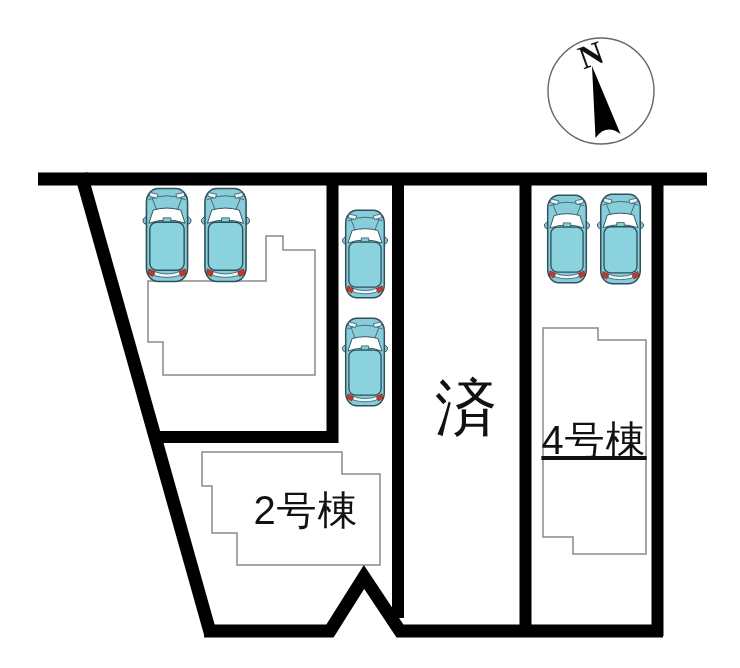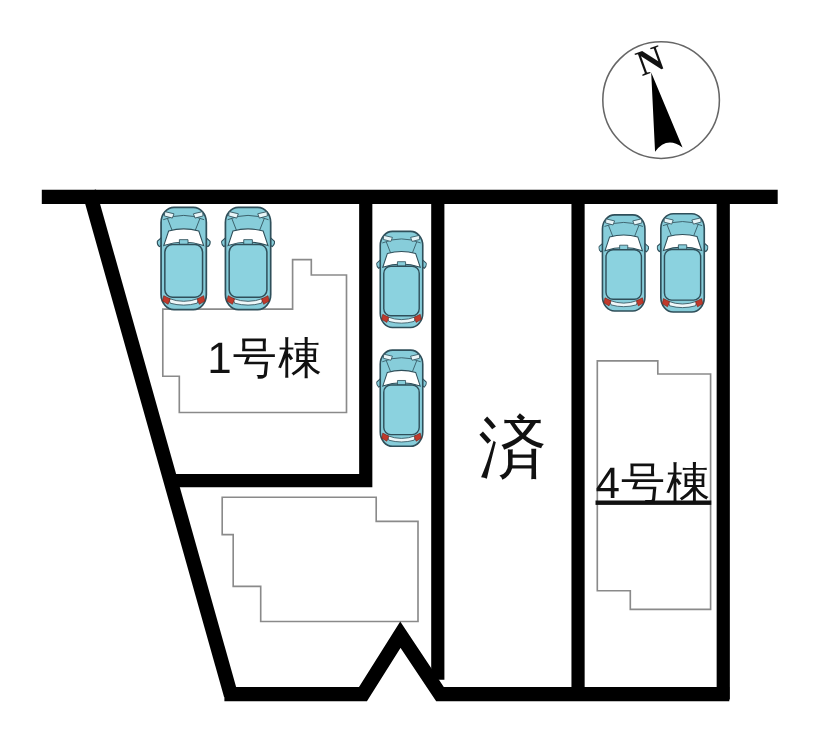--- a/index.html
+++ b/index.html
@@ -81,19 +81,19 @@
       <use href="#car" x="597" y="191" width="47" height="96"></use>
     </g>
 
     <g>
       <circle cx="601" cy="91" r="53" fill="#ffffff" stroke="#666666" stroke-width="1.4"></circle>
       <text transform="translate(591,55) rotate(-20)" text-anchor="middle" dy="11" font-family="'Liberation Serif', serif" font-weight="bold" font-size="33" fill="#111111">N</text>
       <path d="M592,66 L620.5,134 Q606,123.5 595.5,138 Z" fill="#000000"></path>
     </g>
   </svg>
 
-  <div class="lbl bldg-lbl" style="left:159px;top:305px;width:164px;">1号棟</div>
 
+  <div class="lbl bldg-lbl" style="left:224px;top:489px;width:164px;">2号棟</div>
 
   <div class="lbl sold-lbl" style="left:426px;top:375px;width:80px;">済</div>
 
   <div class="lbl bldg-lbl" style="left:512px;top:419px;width:164px;text-decoration:underline;">4号棟</div>
 </div>
 
 </body></html>

